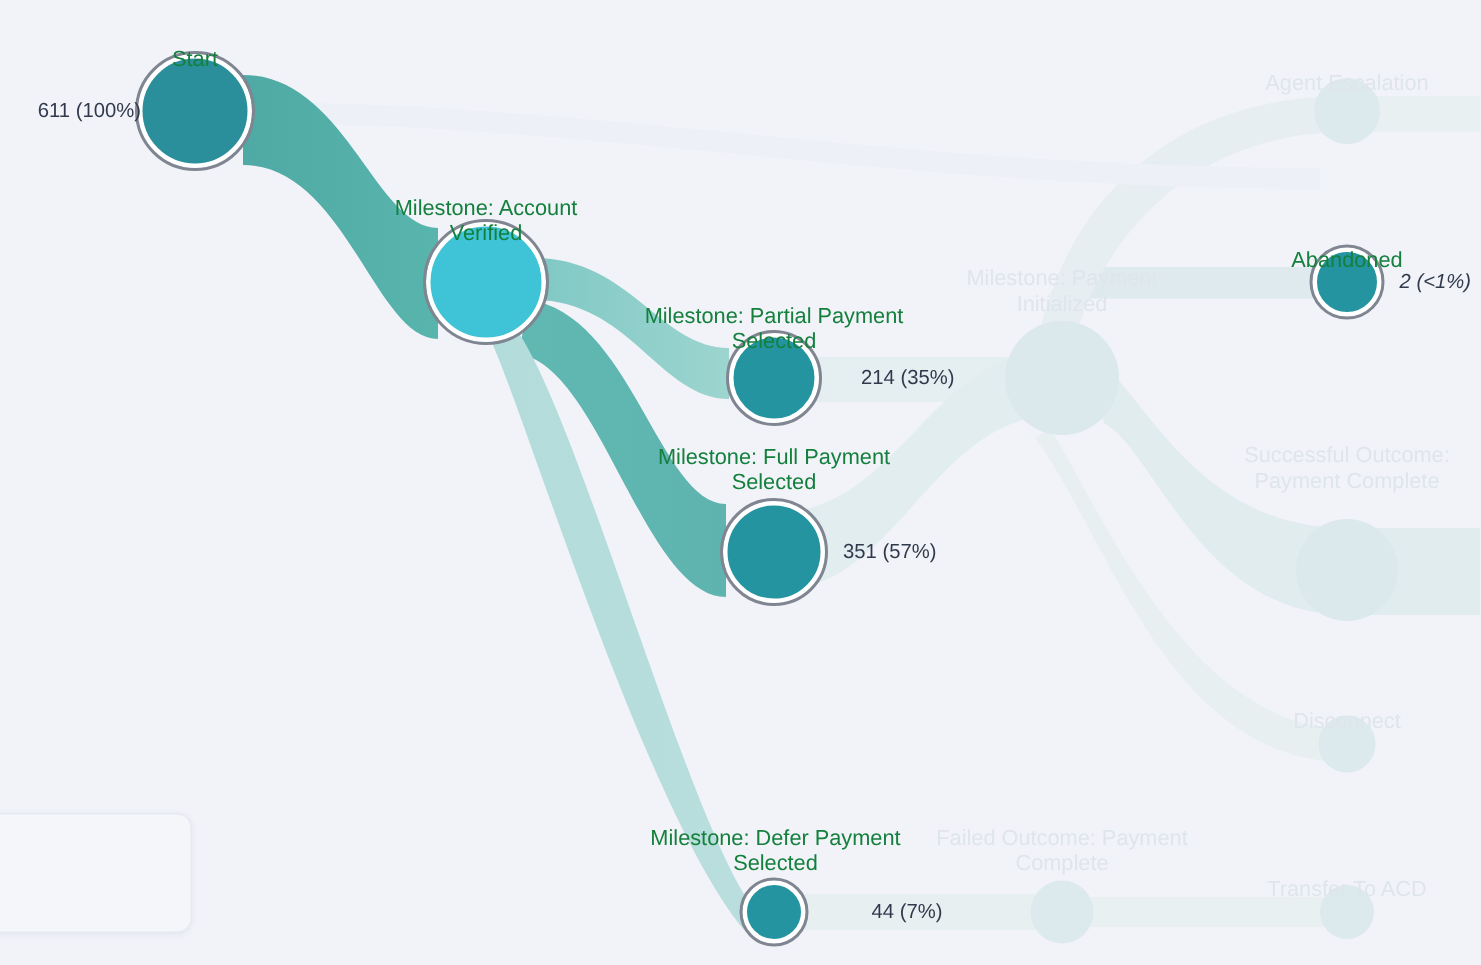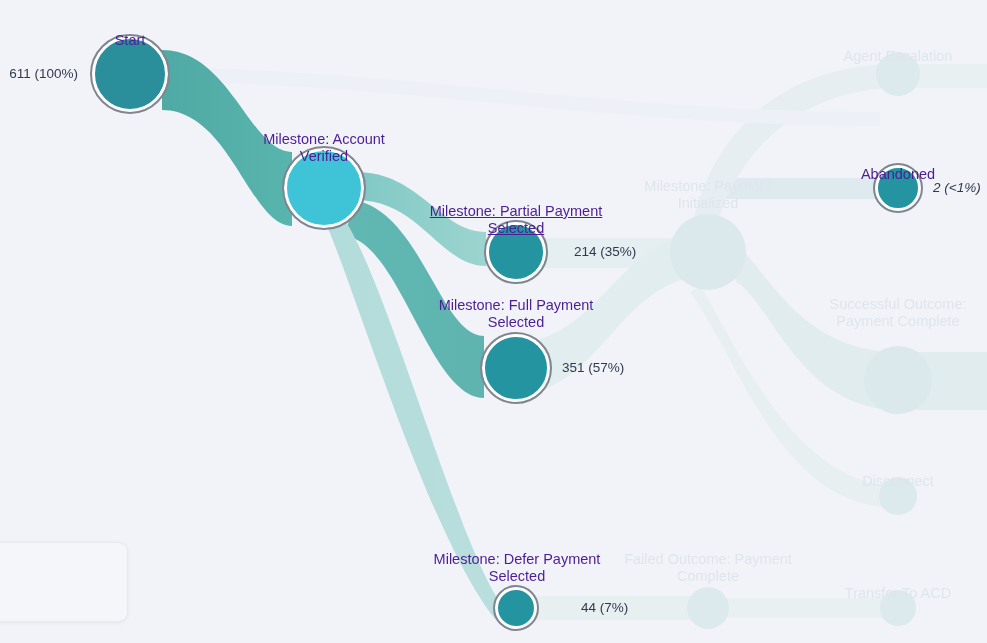--- a/index.html
+++ b/index.html
@@ -37,21 +37,21 @@
     outline: 2px solid #808691;
   }
   .node.faded {
     border: 0;
   }
   .node-label {
     position: absolute;
     text-align: center;
     font-size: 14.5px;
     line-height: 17px;
-    color: #4c1d95;
+    color: #15803d;
     white-space: pre-line;
     transform: translate(-50%, -100%);
     pointer-events: none;
   }
   .node-label.faded {
     color: #dfe5ec;
   }
   .node-value {
     position: absolute;
     font-size: 13.5px;
@@ -137,26 +137,26 @@
 
       <path d="M 352,200 C 420,208 440,336 484,336 L 484,398 C 430,398 400,244 346,236 Z" fill="url(#gVerifiedFull)" opacity="0.92"></path>
 
       <path d="M 340,214 C 380,260 450,520 496,596 L 496,620 C 430,540 352,280 326,224 Z" fill="url(#gVerifiedDefer)"></path>
     </g>
   </svg>
 
   <div id="nodes-layer">
       <div class="node active" style="left: 130px; top: 74px; width: 76px; height: 76px; background: rgb(42, 142, 155);"></div>
       <div class="node-label" style="left: 130px; top: 49px; width: 260px; margin-left: 0px;">Start</div>
-      <div class="node-value" style="top: 74px; left: 0px; right: auto; width: 78px; text-align: right;">611 (100%)</div>
+      <div class="node-value" style="top: 74px; left: 0px; right: auto; width: 78px; text-align: right; padding-left: 16px;">611 (100%)</div>
       <div class="node active" style="left: 324px; top: 188px; width: 80px; height: 80px; background: rgb(62, 196, 214);"></div>
       <div class="node-label" style="left: 324px; top: 165px; width: 260px; margin-left: 0px;">Milestone: Account
 Verified</div>
       <div class="node active" style="left: 516px; top: 252px; width: 60px; height: 60px; background: rgb(36, 148, 161);"></div>
-      <div class="node-label" style="left: 516px; top: 237px; width: 260px; margin-left: 0px; text-decoration: underline;">Milestone: Partial Payment
+      <div class="node-label" style="left: 516px; top: 237px; width: 260px; margin-left: 0px;">Milestone: Partial Payment
 Selected</div>
       <div class="node-value" style="top: 252px; left: 574px;">214 (35%)</div>
       <div class="node active" style="left: 516px; top: 368px; width: 68px; height: 68px; background: rgb(36, 148, 161);"></div>
       <div class="node-label" style="left: 516px; top: 331px; width: 260px; margin-left: 0px;">Milestone: Full Payment
 Selected</div>
       <div class="node-value" style="top: 368px; left: 562px;">351 (57%)</div>
       <div class="node active" style="left: 516px; top: 608px; width: 42px; height: 42px; background: rgb(36, 148, 161);"></div>
       <div class="node-label" style="left: 517px; top: 585px; width: 260px; margin-left: 0px;">Milestone: Defer Payment
 Selected</div>
       <div class="node-value" style="top: 608px; left: 549px; margin-left: 32px;">44 (7%)</div>

